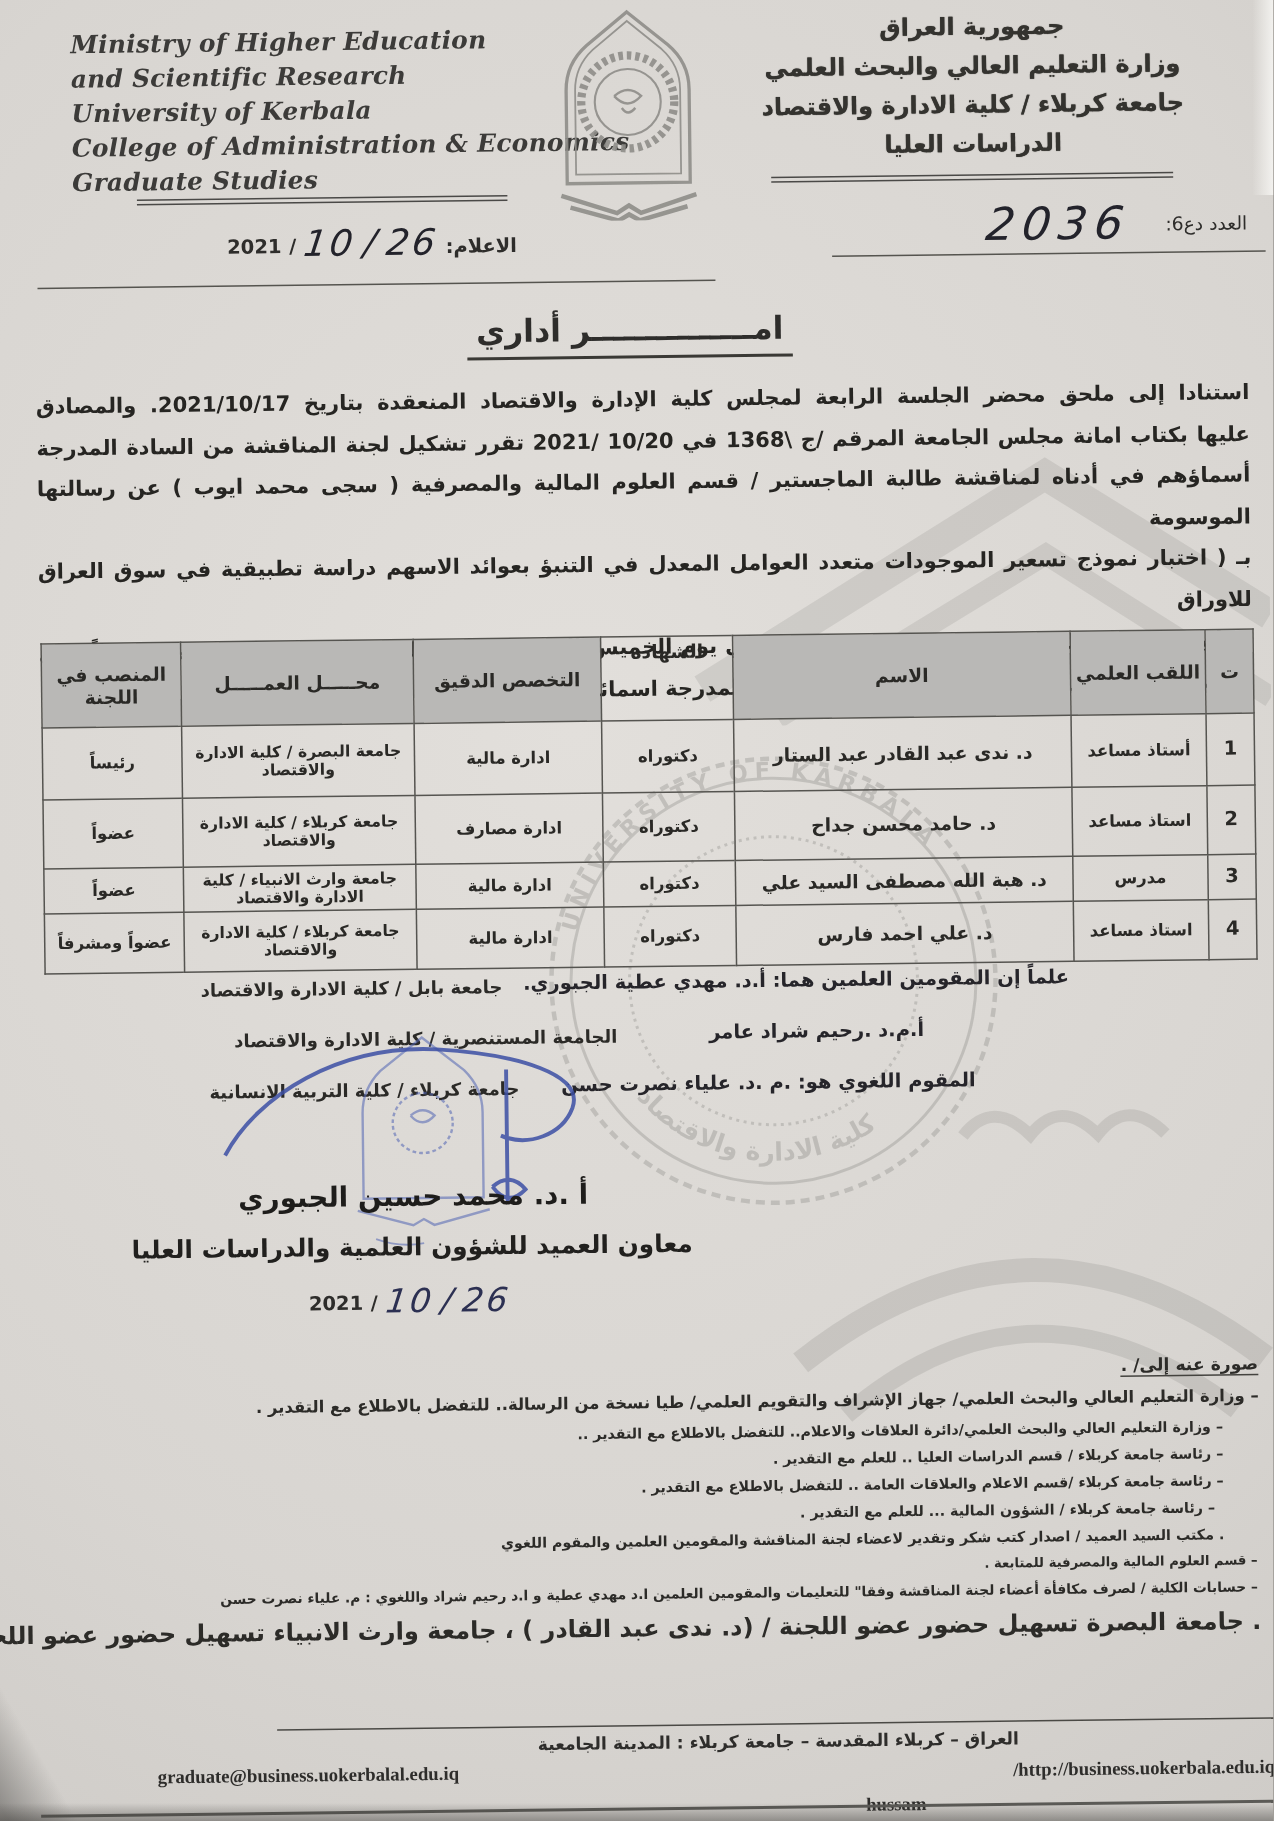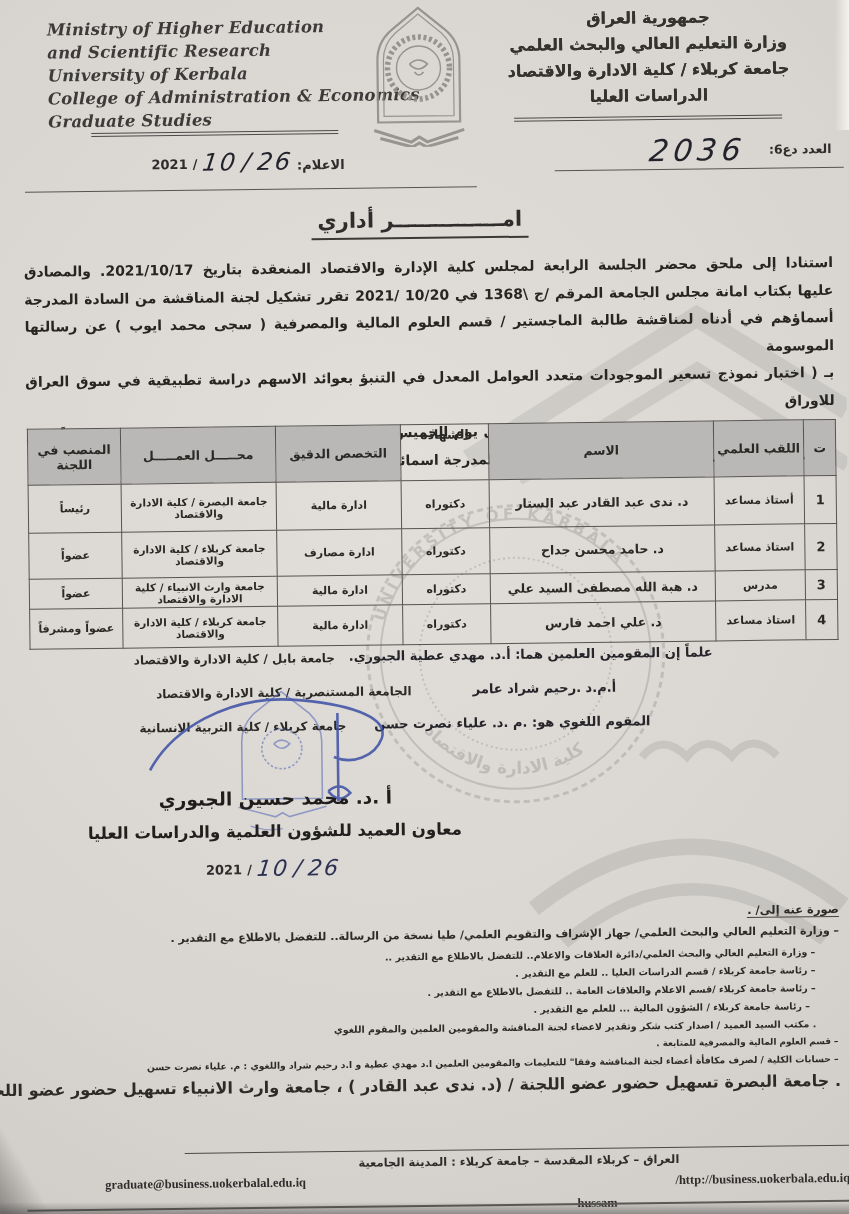--- a/index.html
+++ b/index.html
@@ -12,21 +12,21 @@
   .eng-block{position:absolute;left:54px;top:14px;font-family:"DejaVu Serif",serif;font-style:italic;
              font-weight:700;font-size:16.5px;line-height:23px;color:#3c3b39;letter-spacing:.2px;}
   .eng-underline{position:absolute;left:97px;top:129px;width:247px;border-bottom:4px double #4a4947;}
   .ar-block{position:absolute;left:505px;top:8px;width:300px;text-align:center;font-weight:700;
             font-size:16px;line-height:26px;color:#34332f;text-shadow:0 0 .6px #34332f;}
   .ar-underline{position:absolute;left:520px;top:119px;width:268px;border-bottom:4px double #4a4947;}
 
   .logo{position:absolute;left:372px;top:2px;}
 
   .num-row{position:absolute;right:12px;top:136px;direction:rtl;}
-  .num-label{font-size:12.5px;font-weight:700;vertical-align:middle;}
+  .num-label{font-size:12.5px;font-weight:400;vertical-align:middle;}
   .num-value{font-size:30px;letter-spacing:5px;margin-right:18px;color:#26262e;vertical-align:middle;}
   .num-underline{position:absolute;left:560px;top:172px;width:289px;border-bottom:1.5px solid #55544f;}
   .date-row{position:absolute;left:100px;top:146px;direction:rtl;width:250px;}
   .date-label{font-size:13px;font-weight:700;vertical-align:middle;}
   .date-underline{position:absolute;left:30px;top:187px;width:452px;border-bottom:1.5px solid #55544f;}
   .hand{display:inline-block;font-style:italic;transform:skewX(-8deg);font-weight:400;color:#23232b;}
   .hand-lg{font-size:24px;letter-spacing:2px;}
   .print-year{font-size:13px;font-weight:700;vertical-align:2px;}
 
   

